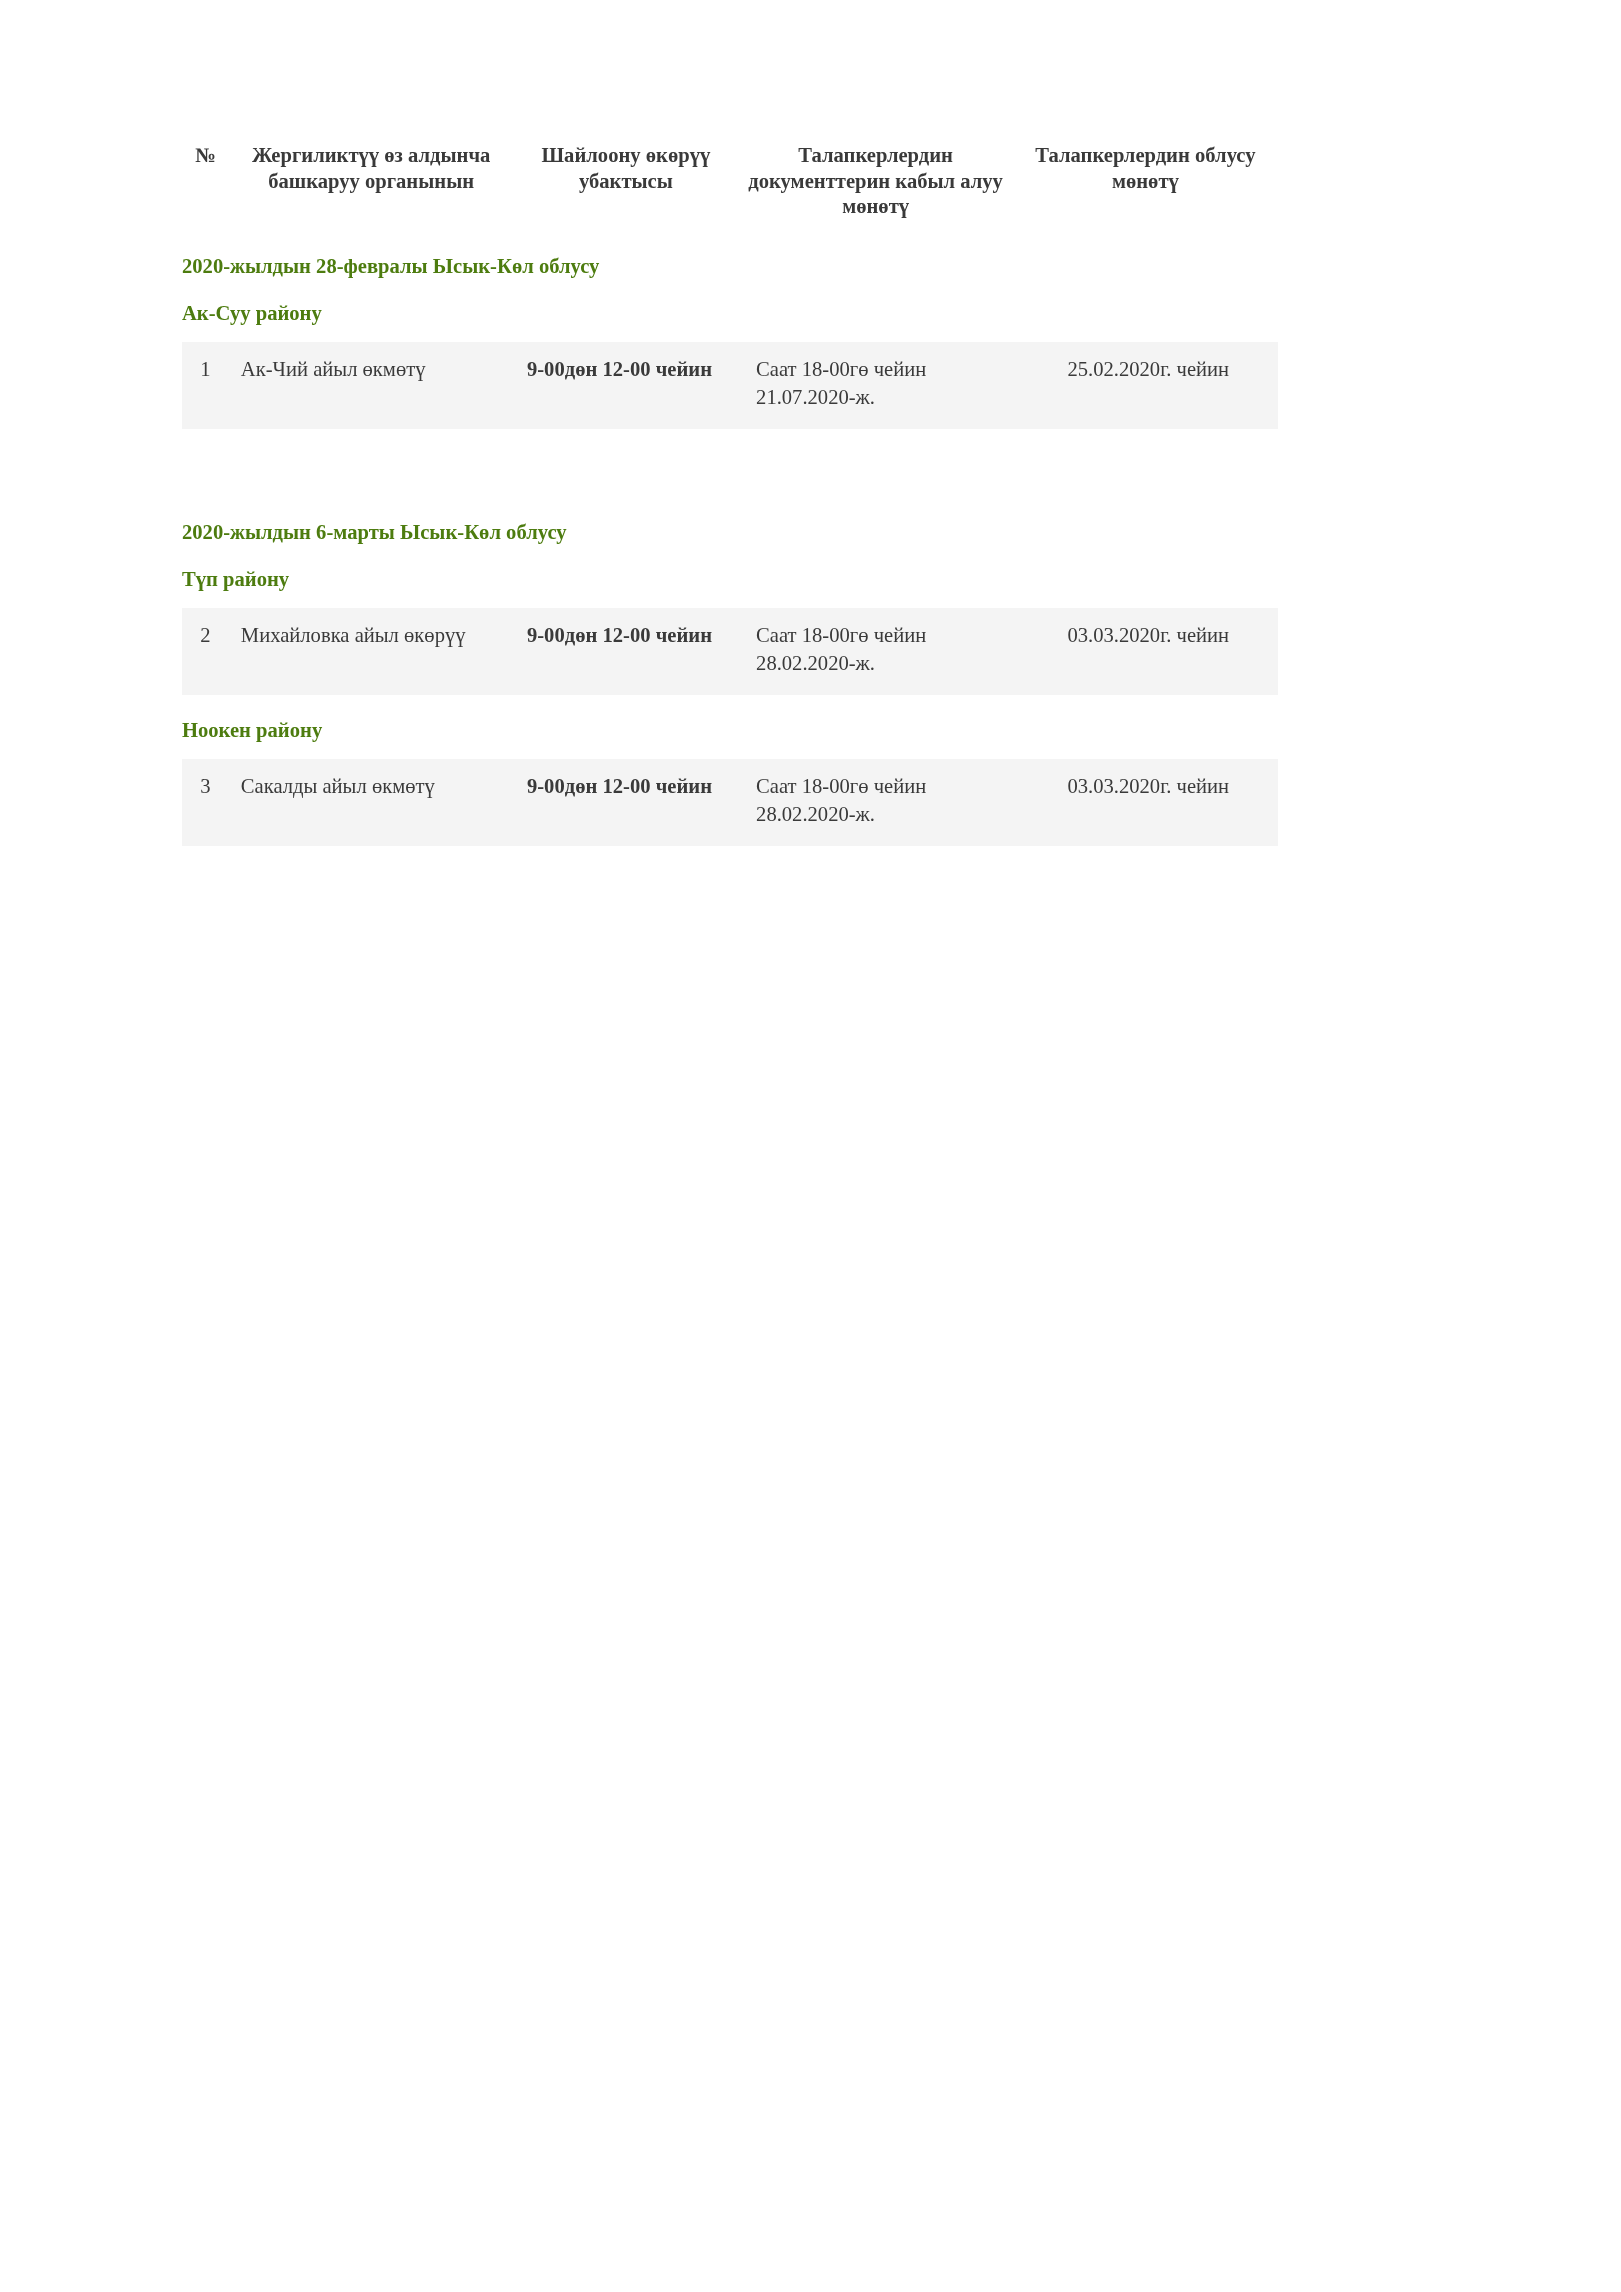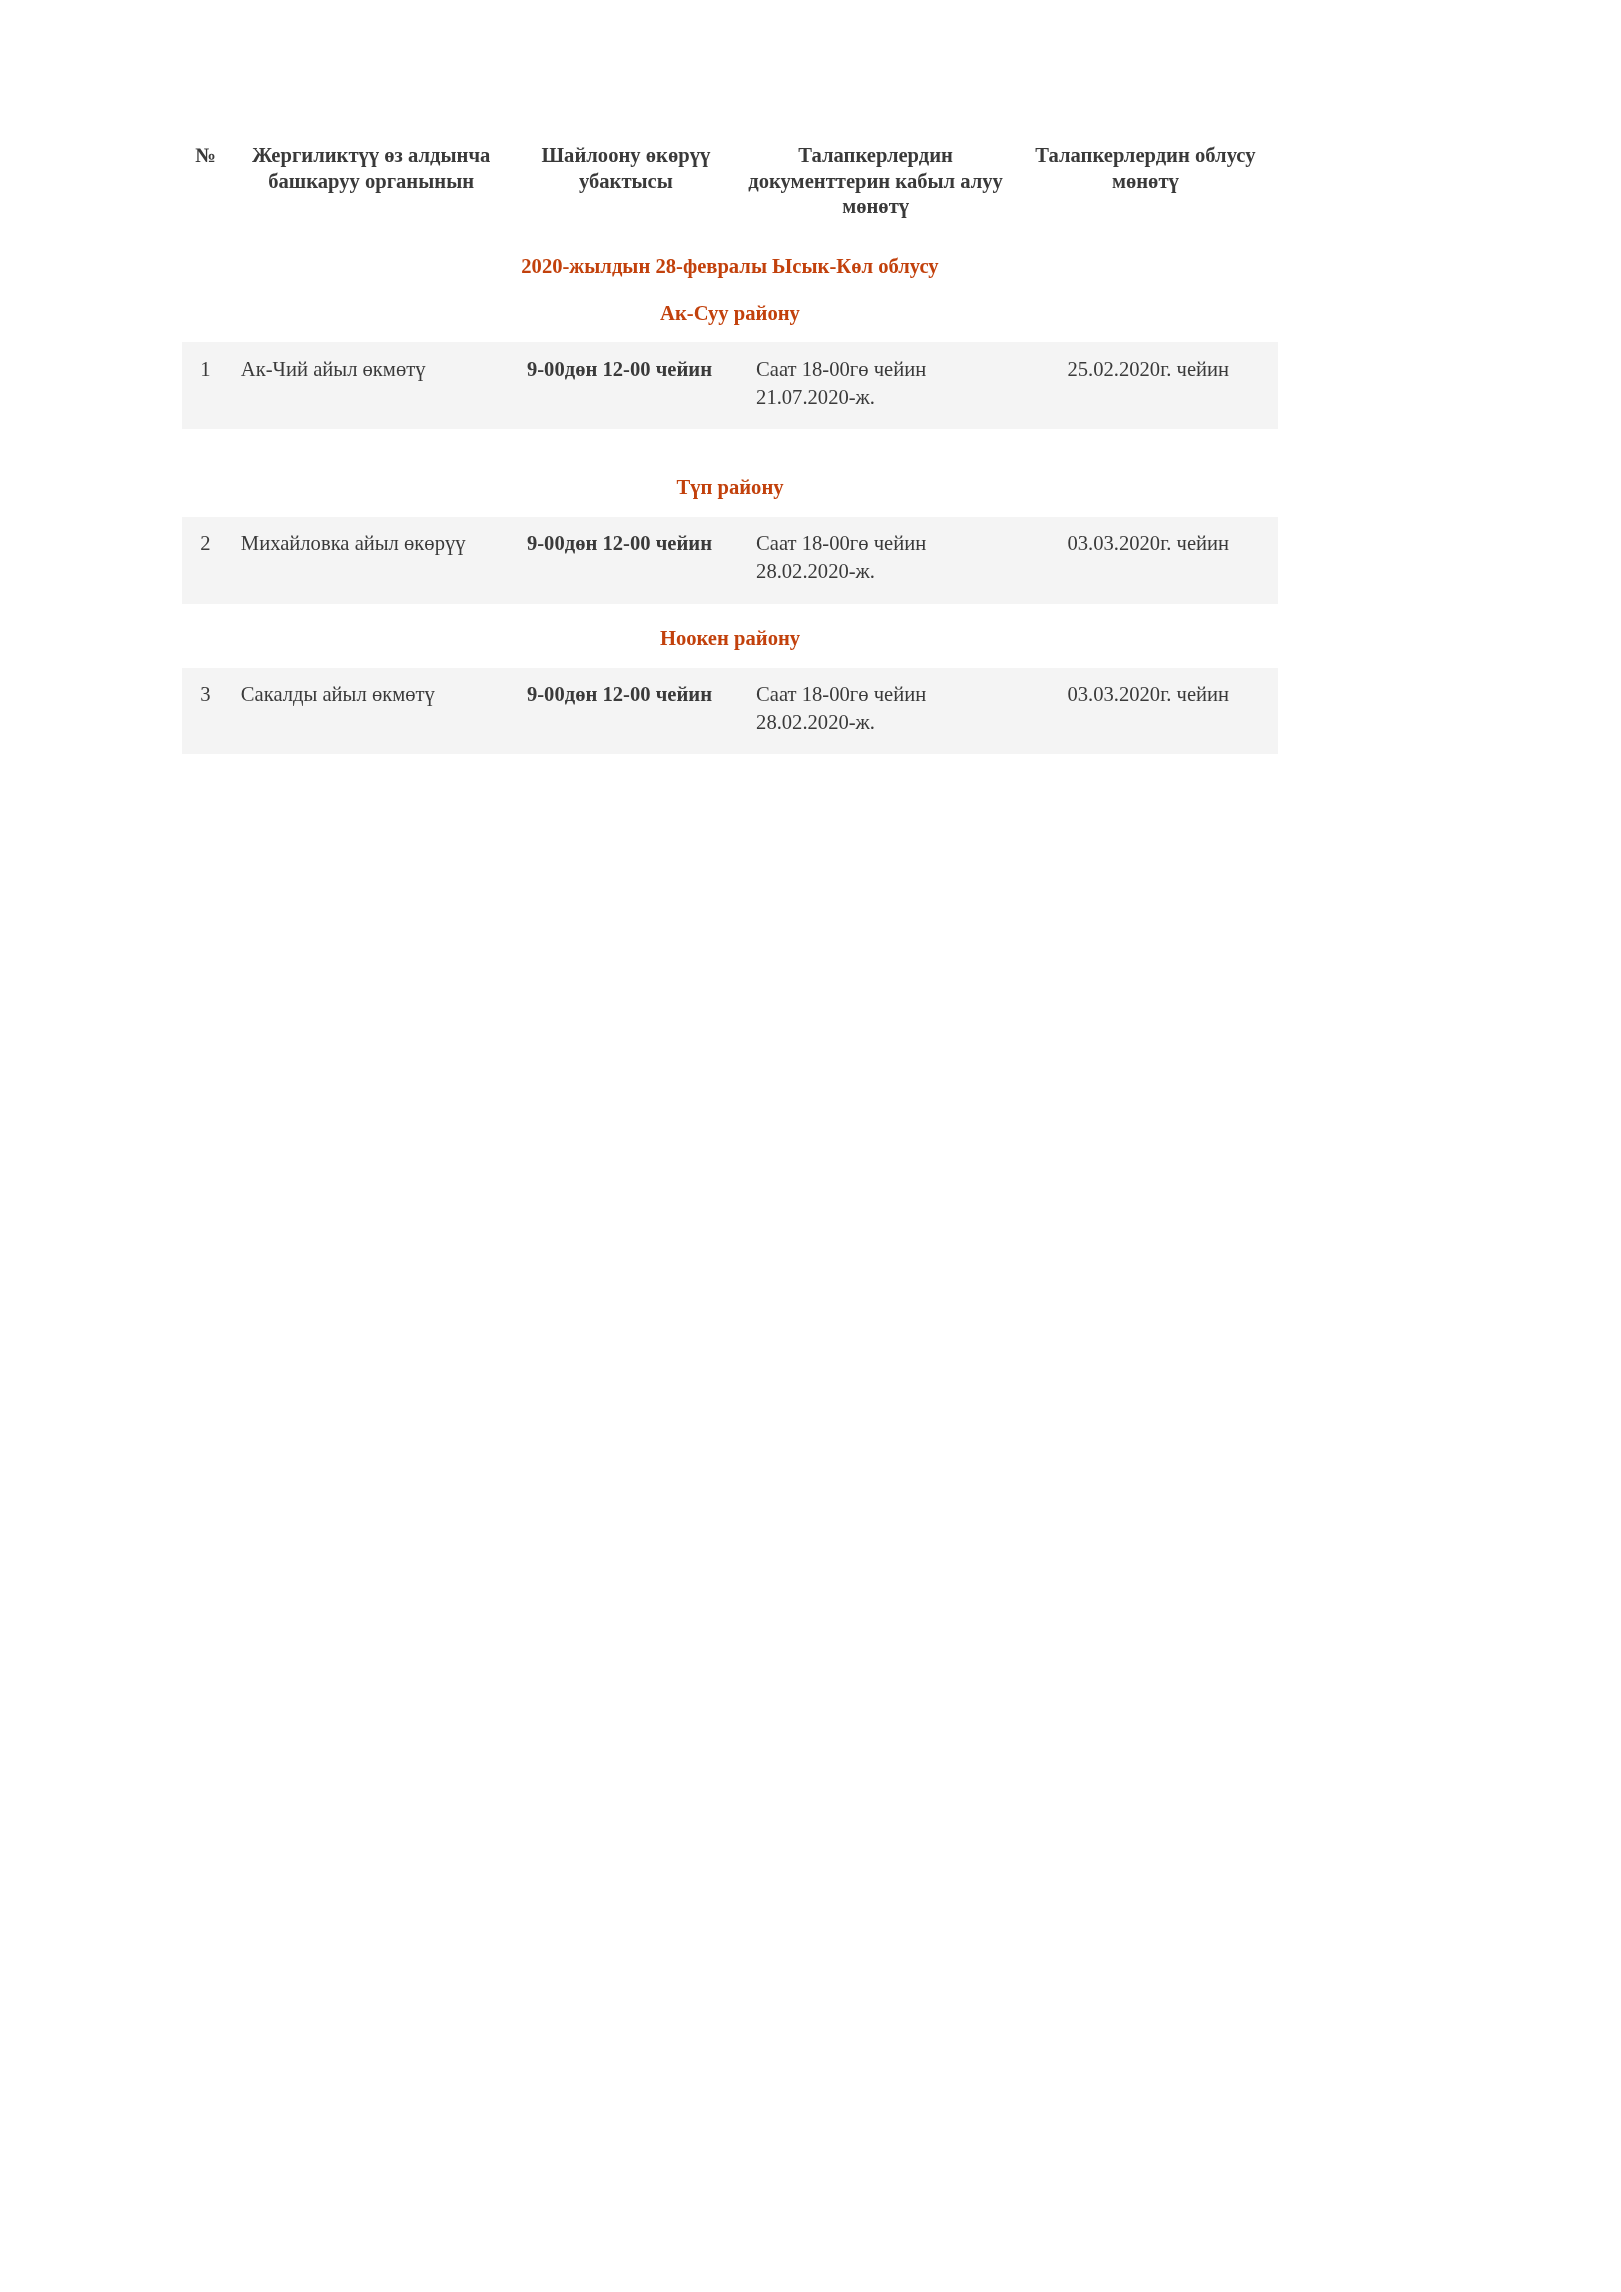--- a/index.html
+++ b/index.html
@@ -44,25 +44,25 @@
     text-align: center;
     vertical-align: top;
     padding: 5.9px 7.8px 9.8px 7.8px;
     color: #3a3a3a;
   }
   thead th.num {
     padding-top: 5.9px;
   }
 
   tr.section td {
-    text-align: center;
+    text-align: left;
     font-weight: bold;
     font-size: 20.6px;
     padding: 25.5px 0 9.8px 0;
-    color: #c2410c;
+    color: #4d7c0f;
   }
   tr.section.tight td {
     padding: 13.7px 0 7.8px 0;
   }
   tr.section.big td {
     padding: 59px 0 9.8px 0;
   }
   tr.section.spacer-below td {
     padding-bottom: 17.6px;
   }
@@ -139,20 +139,23 @@
           <td class="name">Ак-Чий айыл өкмөтү</td>
           <td class="time">9-00дөн 12-00 чейин</td>
           <td class="docs">Саат 18-00гө чейин 21.07.2020-ж.</td>
           <td class="reg">25.02.2020г. чейин</td>
         </tr>
 
         <tr class="gap">
             <td colspan="5"></td>
           </tr>
 
+        <tr class="section big">
+          <td colspan="5">2020-жылдын 6-марты  Ысык-Көл облусу</td>
+        </tr>
         <tr class="section tight spacer-below">
           <td colspan="5">Түп  району</td>
         </tr>
         <tr class="data">
           <td class="num">2</td>
           <td class="name">Михайловка айыл өкөрүү</td>
           <td class="time">9-00дөн 12-00 чейин</td>
           <td class="docs">Саат 18-00гө чейин 28.02.2020-ж.</td>
           <td class="reg">03.03.2020г. чейин</td>
         </tr>

